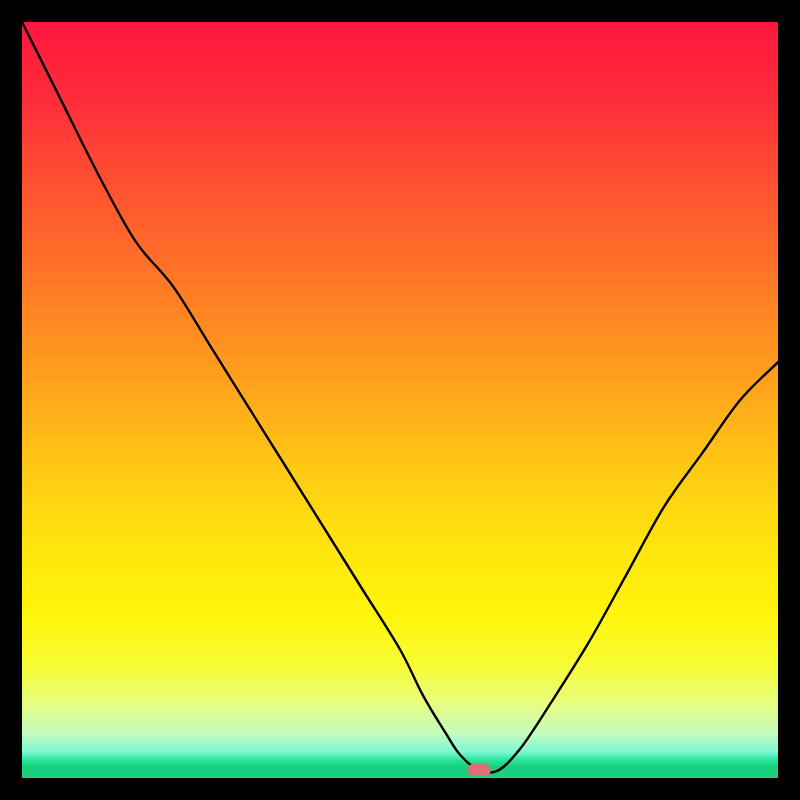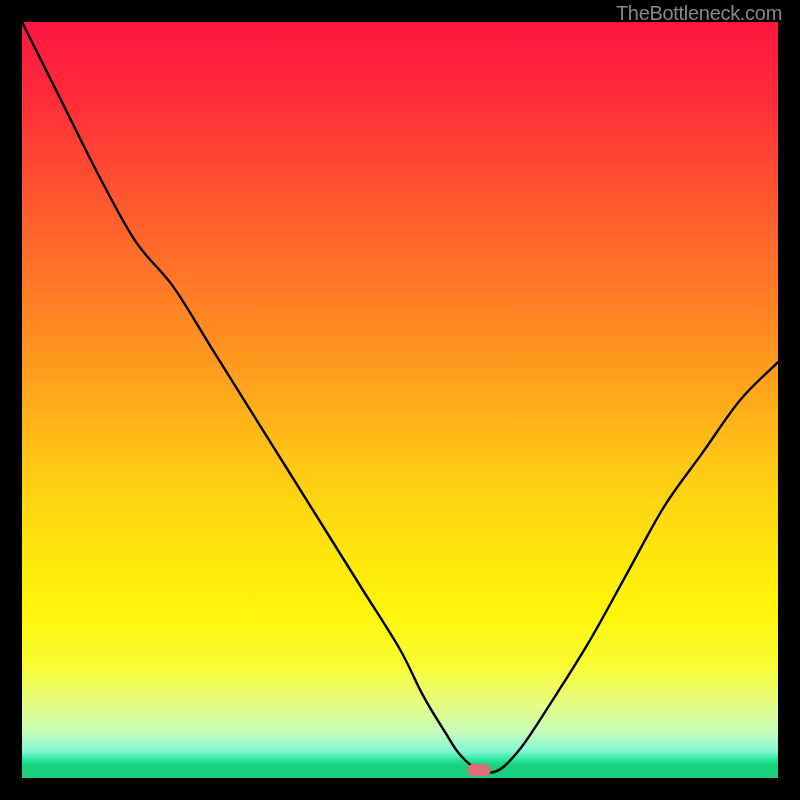--- a/index.html
+++ b/index.html
@@ -70,14 +70,13 @@
 </head>
 <body>
 
 <div class="chart-container">
   <div class="plot-area">
     <svg class="curve-svg" viewBox="0 0 756 756" preserveAspectRatio="none">
       <path id="curve-path" fill="none" stroke="#000" stroke-width="2.4" stroke-linecap="round" stroke-linejoin="round" d="M 0.0 0.0 C 6.3 12.6, 25.2 50.4, 37.8 75.6 C 50.4 100.8, 63.0 127.3, 75.6 151.2 C 88.2 175.1, 100.8 200.3, 113.4 219.2 C 126.0 238.1, 138.6 247.0, 151.2 264.6 C 163.8 282.2, 176.4 304.9, 189.0 325.1 C 201.6 345.2, 214.2 365.4, 226.8 385.6 C 239.4 405.7, 252.0 425.9, 264.6 446.0 C 277.2 466.2, 289.8 486.4, 302.4 506.5 C 315.0 526.7, 327.6 546.8, 340.2 567.0 C 352.8 587.2, 367.9 609.8, 378.0 627.5 C 388.1 645.1, 393.1 659.0, 400.7 672.8 C 408.2 686.7, 417.1 700.6, 423.4 710.6 C 429.7 720.7, 432.8 727.0, 438.5 733.3 C 444.1 739.6, 451.1 745.9, 457.4 748.4 C 463.7 751.0, 469.4 752.2, 476.3 748.4 C 483.2 744.7, 490.1 737.1, 499.0 725.8 C 507.8 714.4, 517.9 698.0, 529.2 680.4 C 540.5 662.8, 554.4 641.3, 567.0 619.9 C 579.6 598.5, 592.2 574.6, 604.8 551.9 C 617.4 529.2, 630.0 504.0, 642.6 483.8 C 655.2 463.7, 667.8 448.6, 680.4 430.9 C 693.0 413.3, 705.6 393.1, 718.2 378.0 C 730.8 362.9, 749.7 346.5, 756.0 340.2"></path>
     </svg>
     <div id="marker" class="marker" style="left: 457.38px; top: 748.44px;"></div>
   </div>
-  <div class="watermark">TheBottleneck.com</div>
 </div>
 
 </body></html>

